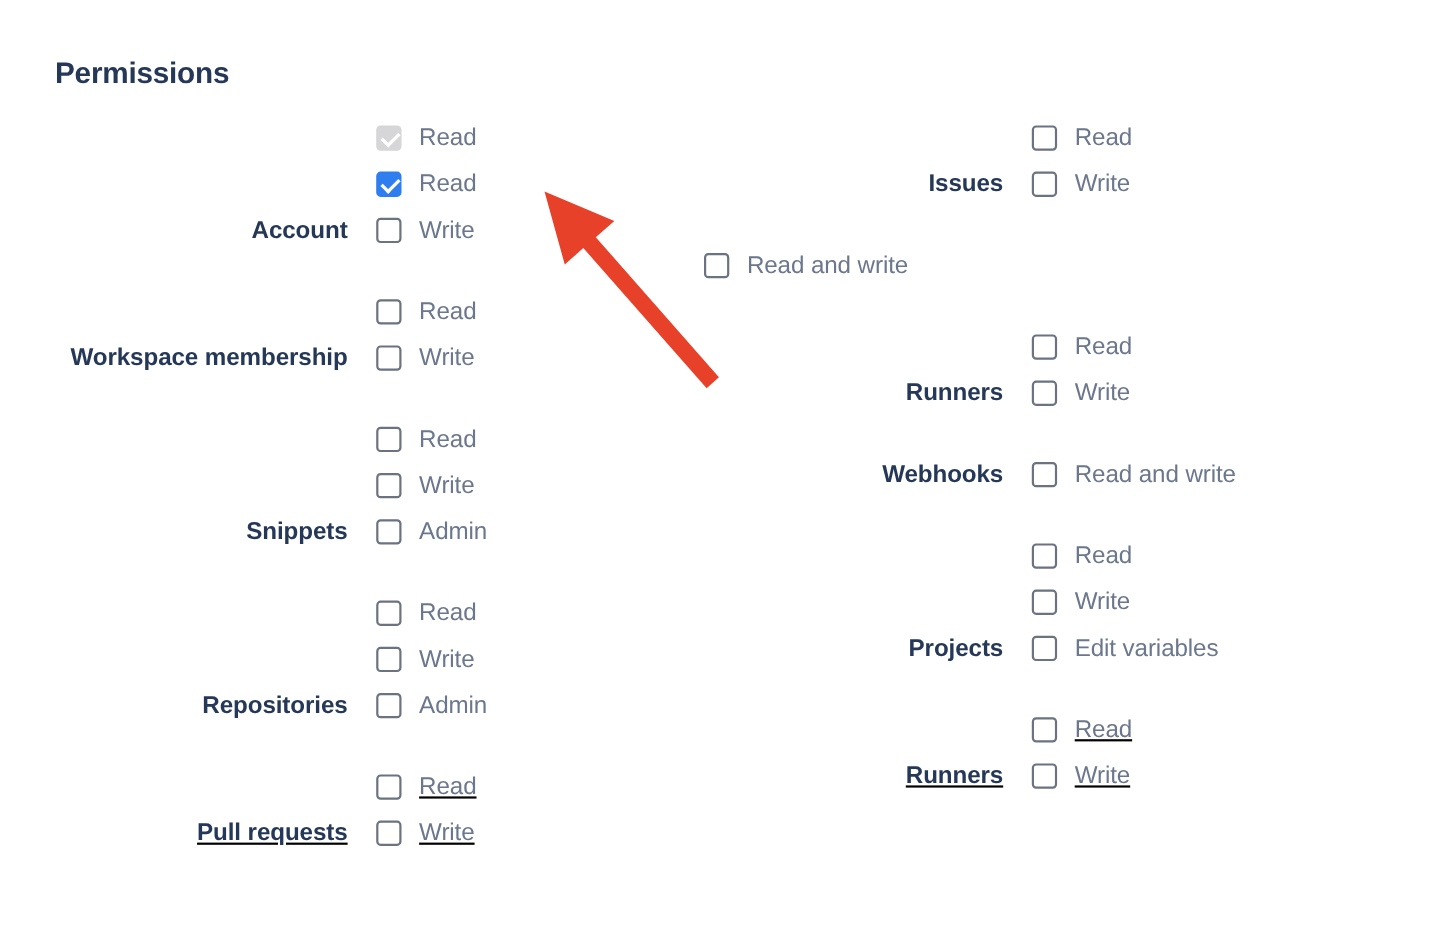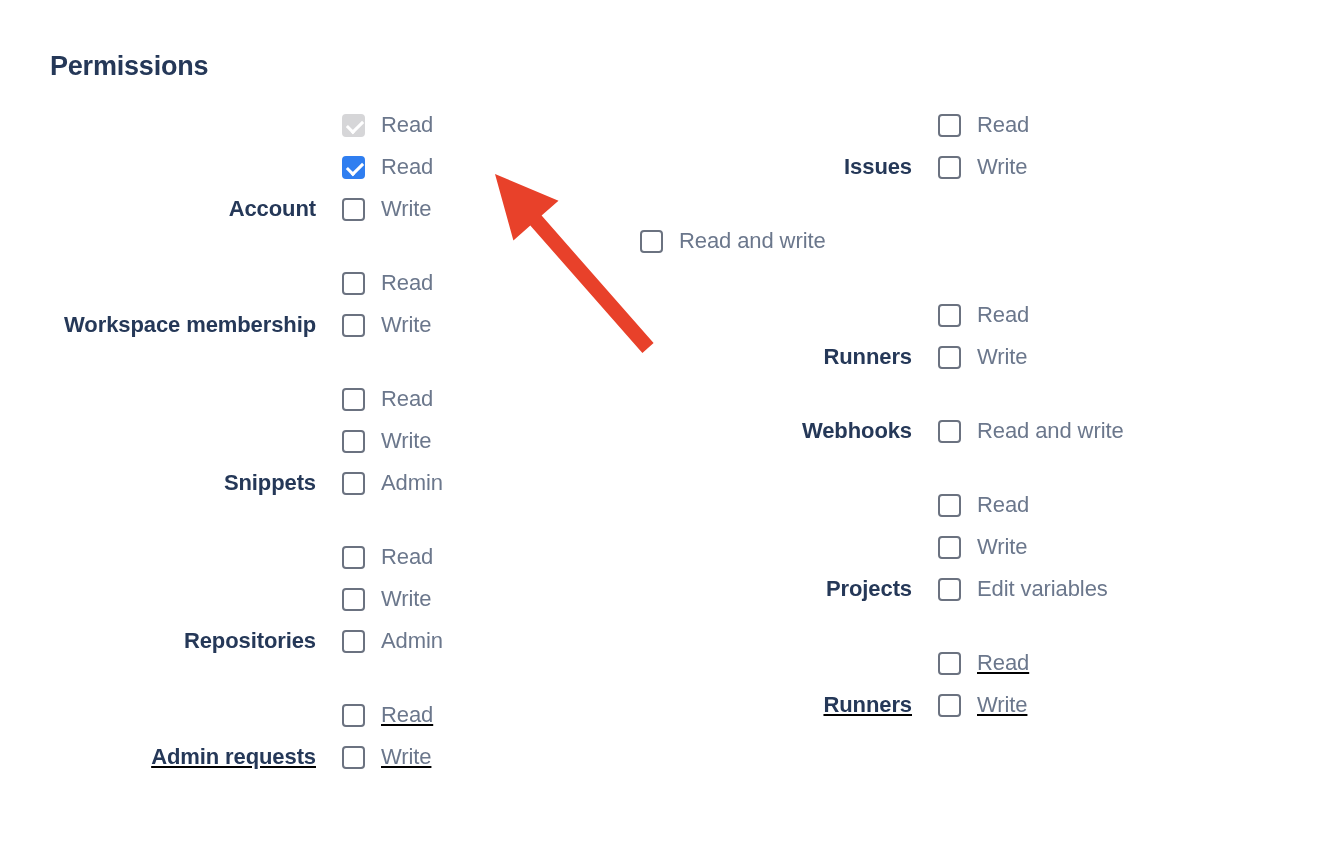--- a/index.html
+++ b/index.html
@@ -209,21 +209,21 @@
               <span class="checkbox" role="checkbox" aria-checked="false"></span>
               <span class="option-label">Write</span>
             </div>
             <div class="option-row">
               <span class="checkbox" role="checkbox" aria-checked="false"></span>
               <span class="option-label">Admin</span>
             </div>
           </div>
         </div>
         <div class="perm-group">
-          <div class="group-label">Admin requests</div>
+          <div class="group-label">Pull requests</div>
           <div class="group-options">
             <div class="option-row">
               <span class="checkbox" role="checkbox" aria-checked="false"></span>
               <span class="option-label">Read</span>
             </div>
             <div class="option-row">
               <span class="checkbox" role="checkbox" aria-checked="false"></span>
               <span class="option-label">Write</span>
             </div>
           </div>

